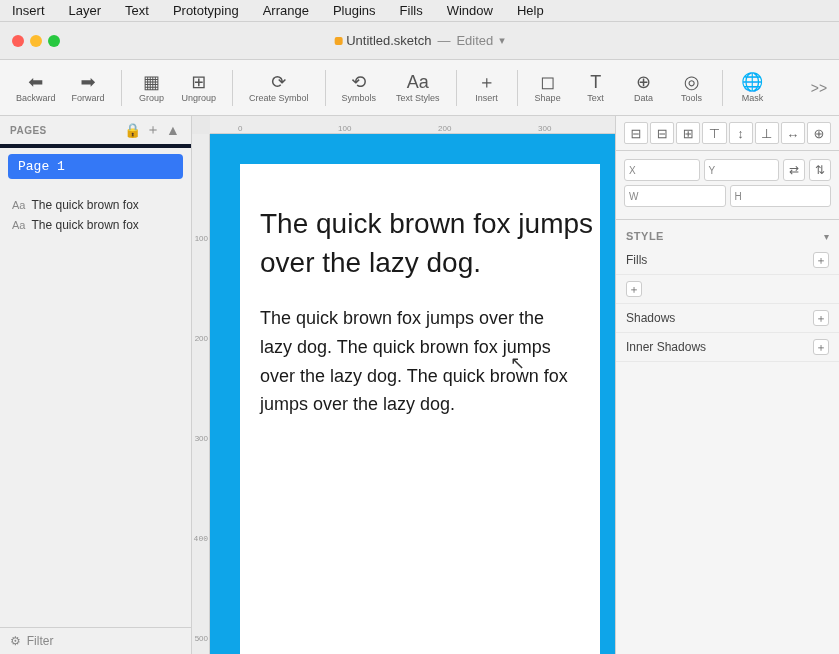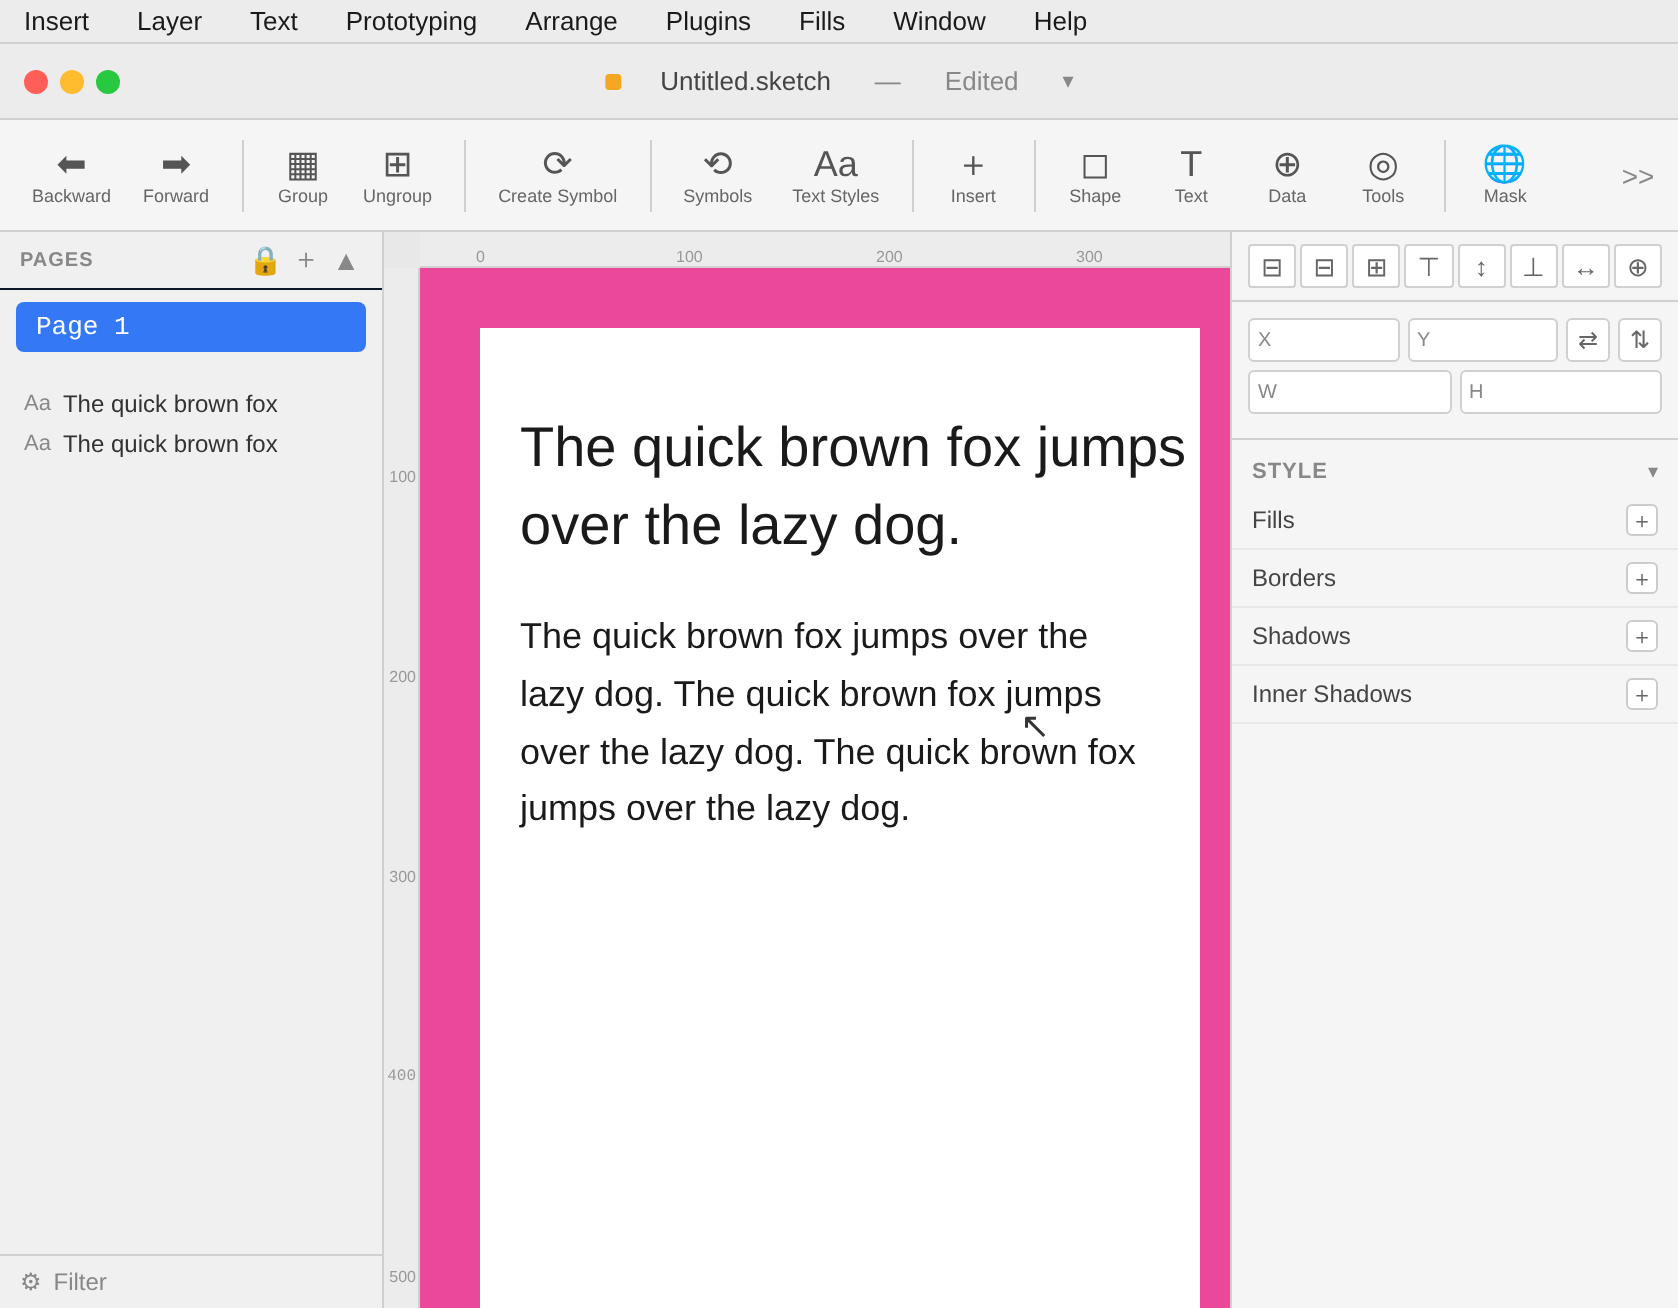--- a/index.html
+++ b/index.html
@@ -9,57 +9,57 @@
     #menu-bar { display: flex; align-items: center; background: #ececec; height: 22px; padding: 0 8px; border-bottom: 1px solid #d0d0d0; gap: 16px; }
     .menu-item { font-size: 13px; cursor: default; color: #1a1a1a; padding: 0 4px; }
 
     
     #title-bar { display: flex; align-items: center; background: #ececec; height: 38px; border-bottom: 1px solid #d0d0d0; padding: 0 12px; position: relative; }
     .traffic-lights { display: flex; gap: 6px; align-items: center; margin-right: 12px; }
     .tl { width: 12px; height: 12px; border-radius: 50%; }
     .tl-red { background: #ff5f57; }
     .tl-yellow { background: #febc2e; }
     .tl-green { background: #28c840; }
-    #title-center { position: absolute; left: 50%; transform: translateX(-50%); display: flex; align-items: center; gap: 20px; font-size: 13px; color: #444; justify-content: center; }
+    #title-center { position: absolute; left: 50%; transform: translateX(-50%); display: flex; align-items: center; gap: 4px; font-size: 13px; color: #444; justify-content: center; }
     .title-dot { width: 8px; height: 8px; background: #f5a623; border-radius: 2px; }
     #title-edited { font-size: 13px; color: #888; }
 
     
     #toolbar { display: flex; align-items: center; background: #f5f5f5; height: 56px; border-bottom: 1px solid #d0d0d0; padding: 0 8px; gap: 4px; }
     .toolbar-group { display: flex; align-items: center; gap: 0; }
     .tb-btn { display: flex; flex-direction: column; align-items: center; justify-content: center; padding: 4px 8px; cursor: pointer; border-radius: 4px; min-width: 44px; height: 48px; }
     .tb-btn .icon { font-size: 18px; color: #555; line-height: 1; }
     .tb-btn .label { font-size: 9px; color: #666; margin-top: 2px; }
     .tb-separator { width: 1px; height: 36px; background: #d0d0d0; margin: 0 4px; }
     .tb-more { display: flex; align-items: center; justify-content: center; width: 24px; height: 48px; color: #888; font-size: 14px; cursor: pointer; margin-left: auto; }
 
     
     #main { display: flex; height: calc(654px - 22px - 38px - 56px); }
 
     
     #sidebar { width: 192px; background: #f0f0f0; border-right: 1px solid #d0d0d0; display: flex; flex-direction: column; }
-    #pages-header { display: flex; align-items: center; padding: 6px 10px; border-bottom: 1px solid #0f172a; }
+    #pages-header { display: flex; align-items: center; padding: 6px 10px; border-bottom: 4px solid #0f172a; }
     #pages-title { font-size: 10px; font-weight: 600; color: #888; text-transform: uppercase; letter-spacing: 0.5px; flex: 1; }
     .pages-action { width: 16px; height: 16px; display: flex; align-items: center; justify-content: center; color: #888; cursor: pointer; font-size: 14px; }
     .page-item { padding: 5px 10px; cursor: pointer; border-radius: 4px; margin: 2px 4px; font-size: 13px; }
     .page-item.active { background: #3478f6; color: white; font-family: Liberation Mono, monospace; }
     #layers-list { padding: 6px 4px; }
     .layer-item { display: flex; align-items: center; gap: 6px; padding: 3px 8px; cursor: pointer; border-radius: 3px; }
     .layer-aa { font-size: 11px; color: #888; font-style: normal; font-weight: 500; }
     .layer-name { font-size: 12px; color: #333; }
     #filter-bar { display: flex; align-items: center; padding: 6px 10px; border-top: 1px solid #d0d0d0; gap: 6px; margin-top: auto; }
     .filter-icon { color: #888; font-size: 12px; }
     .filter-label { font-size: 12px; color: #888; }
 
     
     #canvas-area { flex: 1; background: #e8e8e8; position: relative; overflow: hidden; }
     #ruler-top { position: absolute; top: 0; left: 18px; right: 0; height: 18px; background: #ececec; border-bottom: 1px solid #d0d0d0; display: flex; align-items: flex-end; }
     #ruler-left { position: absolute; top: 18px; left: 0; width: 18px; bottom: 0; background: #ececec; border-right: 1px solid #d0d0d0; display: flex; flex-direction: column; align-items: flex-end; }
     .ruler-tick { font-size: 8px; color: #999; position: absolute; }
-    #canvas { position: absolute; top: 18px; left: 18px; right: 0; bottom: 0; background: #ec4899; }
+    #canvas { position: absolute; top: 18px; left: 18px; right: 0; bottom: 0; background: #0ea5e9; }
     #artboard { position: absolute; top: 30px; left: 30px; width: 360px; height: 540px; background: white; }
     .cursor { position: absolute; top: 218px; left: 300px; font-size: 18px; color: #333; }
 
     
     #right-panel { width: 224px; background: #f5f5f5; border-left: 1px solid #d0d0d0; display: flex; flex-direction: column; }
     #coords-section { padding: 8px; border-bottom: 1px solid #d0d0d0; }
     .coord-row { display: flex; gap: 4px; margin-bottom: 4px; }
     .coord-field { flex: 1; display: flex; align-items: center; border: 1px solid #d0d0d0; border-radius: 3px; background: white; height: 22px; padding: 0 4px; font-size: 11px; }
     .coord-label { font-size: 10px; color: #888; width: 14px; }
     .coord-value { flex: 1; font-size: 11px; color: #333; }
@@ -275,21 +275,20 @@
     <div id="style-section">
       <div class="style-header">
         <span class="style-header-label">STYLE</span>
         <span class="style-chevron">▾</span>
       </div>
       <div class="style-row">
         <span class="style-row-label">Fills</span>
         <div class="style-row-action">＋</div>
       </div>
       <div class="style-row">
-        <span class="style-row-label">Borders</span>
         <div class="style-row-action">＋</div>
       </div>
       <div class="style-row">
         <span class="style-row-label">Shadows</span>
         <div class="style-row-action">＋</div>
       </div>
       <div class="style-row">
         <span class="style-row-label">Inner Shadows</span>
         <div class="style-row-action">＋</div>
       </div>

